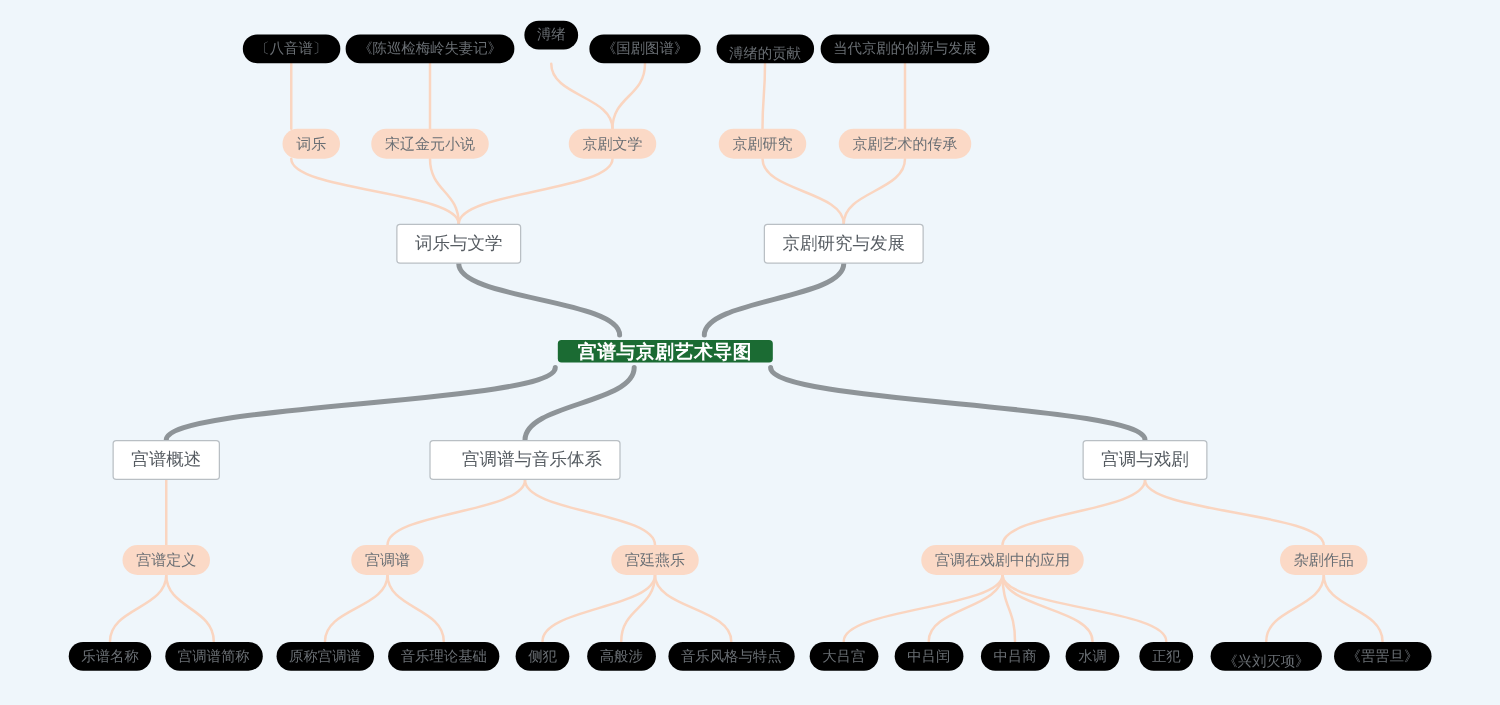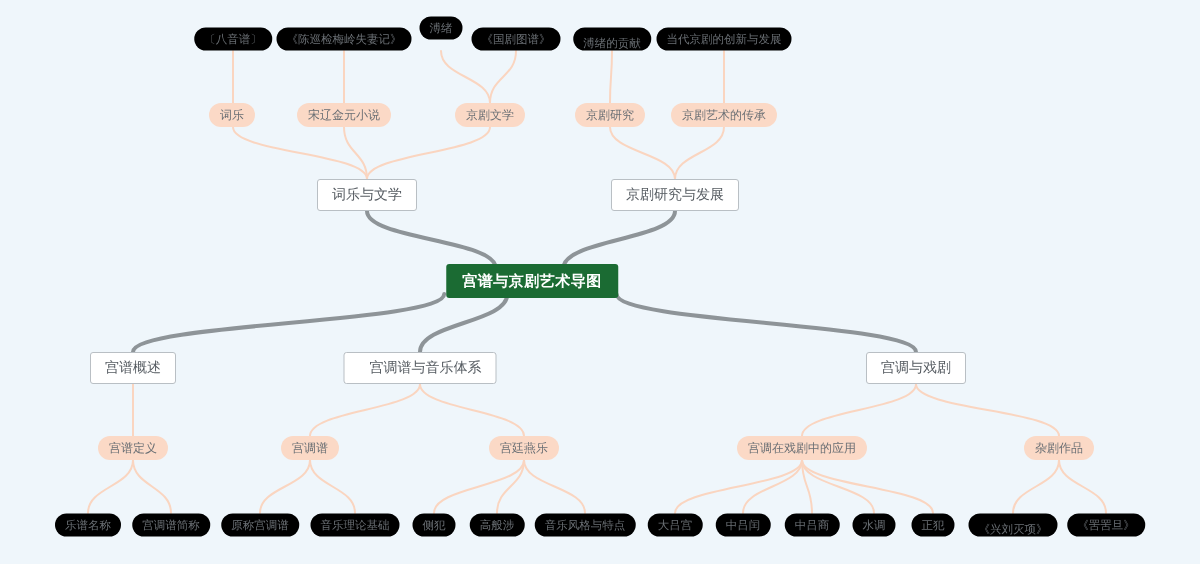--- a/index.html
+++ b/index.html
@@ -38,21 +38,21 @@
     z-index: 5;
   }
   
   .node.root {
     background: #1b6b33;
     color: #ffffff;
     font-size: 15px;
     font-weight: bold;
     border-radius: 3px;
     padding: 0 16px;
-    height: 34px;
+    height: 18px;
     letter-spacing: 0.5px;
     z-index: 8;
   }
   
   .node.lvl1 {
     background: #ffffff;
     color: #555b61;
     font-size: 14px;
     border: 1px solid #b9bfc4;
     border-radius: 3px;
@@ -119,21 +119,21 @@
       <path d="M 802 460 C 802 486.5, 874 486.5, 874 513" fill="none" stroke="#fad5c0" stroke-width="2" stroke-linecap="round"></path>
       <path d="M 802 460 C 802 486.5, 933 486.5, 933 513" fill="none" stroke="#fad5c0" stroke-width="2" stroke-linecap="round"></path>
       <path d="M 916 384 C 916 410, 1059 410, 1059 436" fill="none" stroke="#fad5c0" stroke-width="2" stroke-linecap="round"></path>
       <path d="M 1059 460 C 1059 486.5, 1013 486.5, 1013 513" fill="none" stroke="#fad5c0" stroke-width="2" stroke-linecap="round"></path>
       <path d="M 1059 460 C 1059 486.5, 1106 486.5, 1106 513" fill="none" stroke="#fad5c0" stroke-width="2" stroke-linecap="round"></path>
     </svg>
   <div id="nodes">
       <div class="node lvl1" style="left: 367px; top: 195px;">
         <span>词乐与文学</span>
       </div>
-      <div class="node lvl2" style="left: 232px; top: 115px; text-align: center;">
+      <div class="node lvl2" style="left: 249px; top: 115px; text-align: center;">
         <span>词乐</span>
       </div>
       <div class="node lvl3" style="left: 233px; top: 39px;">
         <span>〔八音谱〕</span>
       </div>
       <div class="node lvl2" style="left: 344px; top: 115px;">
         <span>宋辽金元小说</span>
       </div>
       <div class="node lvl3" style="left: 344px; top: 39px;">
         <span>《陈巡检梅岭失妻记》</span>

